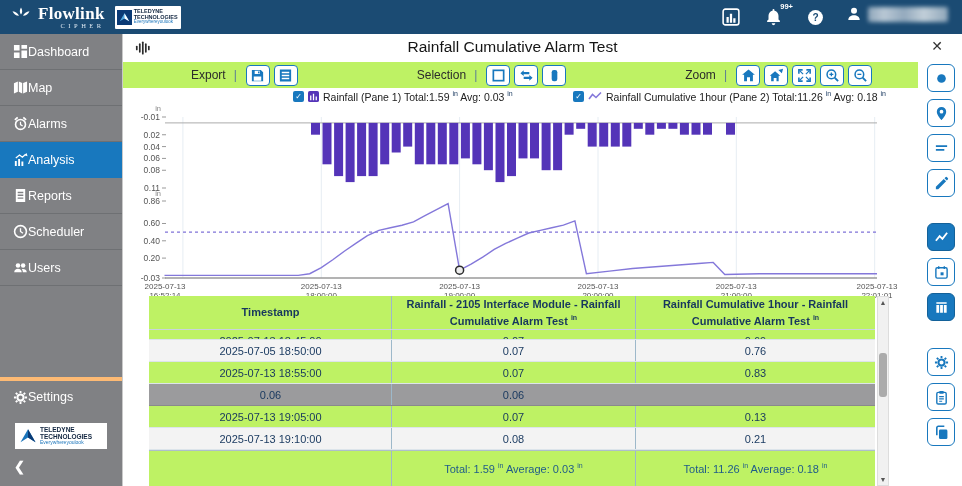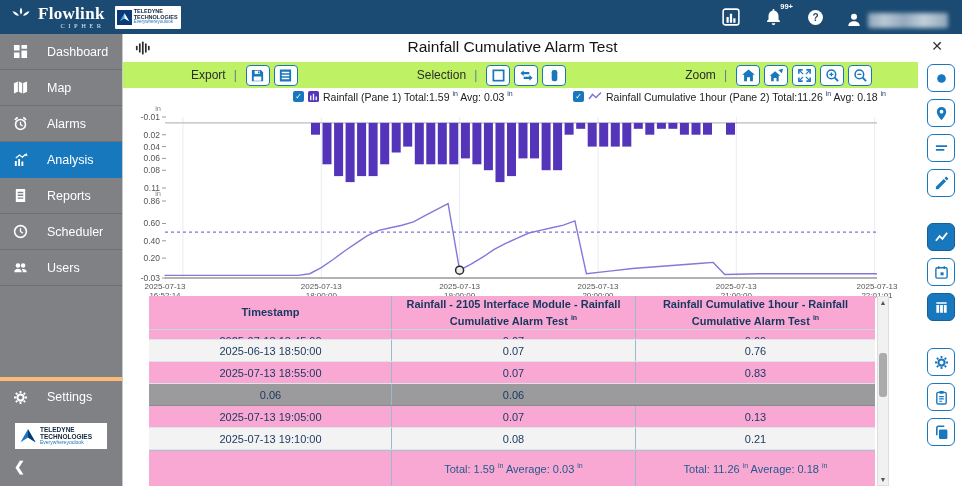--- a/index.html
+++ b/index.html
@@ -10,29 +10,29 @@
   .topbar { position:absolute; top:0; left:0; right:0; height:34px; background:#1B4B73; display:flex; align-items:center; z-index:5; }
   .brand { display:flex; align-items:center; margin-left:8px;font-family:Liberation Serif, serif; }
   .brand-text { color:#fff; margin-left:4px; line-height:1; }
   .brand-name { font-size:17px; font-weight:bold; letter-spacing:.3px; }
   .brand-sub { font-size:6.5px; letter-spacing:3.5px; text-align:right; margin-top:1px; color:#dce8f2; }
   .teledyne-box { background:#fff; margin-left:10px; width:66px; height:23px; display:flex; align-items:center; padding:1px 2px; border-radius:1px; }
   .teledyne-txt { line-height:1; margin-left:2px; }
   .teledyne-l1 { font-size:5.5px; font-weight:bold; color:#10243f; }
   .teledyne-l2 { font-size:5.5px; font-weight:bold; color:#10243f; }
   .teledyne-l3 { font-size:4.5px; color:#1b75bb; }
-  .topbar-right { margin-left:auto; display:flex; align-items:flex-end; gap:20px; margin-right:14px; }
+  .topbar-right { margin-left:auto; display:flex; align-items:flex-start; gap:20px; margin-right:14px; }
   .tb-icon { width:22px; height:22px; display:flex; align-items:center; justify-content:center; position:relative; cursor:pointer; }
   .bell-badge { position:absolute; top:-4px; right:-9px; color:#fff; font-size:7.5px; font-weight:bold; }
   .user-wrap { display:flex; align-items:center; gap:6px; }
   .user-redacted { width:80px; height:15px; border-radius:2px; background:linear-gradient(90deg,#8fa6ba,#b9c8d5 20%,#93a9bd 45%,#c2cfd9 70%,#8fa6ba); filter:blur(2px); }
 
   
   .sidebar { position:absolute; top:34px; left:0; width:122px; bottom:0; background:#808184; display:flex; flex-direction:column; z-index:4; }
-  .nav-item { height:36px; display:flex; align-items:center; padding-left:12px; gap:19px; border-bottom:1px solid #6E7073; color:#fff; cursor:pointer; }
+  .nav-item { height:36px; display:flex; align-items:center; padding-left:12px; gap:0; border-bottom:1px solid #6E7073; color:#fff; cursor:pointer; }
   .nav-item.active { background:#1878BE; border-bottom-color:#1878BE; }
   .nav-icon { width:16px; height:16px; display:flex; align-items:center; justify-content:center; color:#fff; }
   .nav-label { font-size:12.5px; }
   .sidebar-bottom { margin-top:auto; }
   .settings-item { border-top:4px solid #fdba74; border-bottom:none; }
   .sb-logo { background:#fff; width:92px; height:26px; margin:10px auto 0 auto; display:flex; align-items:center; padding:2px 3px; }
   .sb-logo .teledyne-l1,.sb-logo .teledyne-l2 { font-size:6.5px; }
   .sb-logo .teledyne-l3 { font-size:5px; }
   .collapse-btn { color:#fff; font-size:13px; font-weight:bold; padding:10px 0 12px 14px; cursor:pointer; }
 
@@ -58,21 +58,21 @@
   .chart-wrap { position:absolute; top:68px; left:6px; width:778px; height:200px; }
 
   
   .side-tools { position:absolute; top:28px; right:0; width:42px; bottom:0; background:#fff; display:flex; flex-direction:column; align-items:center; padding-top:2px; }
   .st-group { display:flex; flex-direction:column; gap:7px; }
   .st-gap1 { height:26px; } .st-gap2 { height:27px; }
   .st-btn { width:28px; height:28px; background:#fff; border:1.5px solid #1878BE; border-radius:6px; display:flex; align-items:center; justify-content:center; color:#1878BE; cursor:pointer; }
   .st-btn.active { background:#1878BE; color:#fff; border-color:#136199; }
 
   
-  .table-wrap { position:absolute; top:262px; left:26px; width:726px; bottom:0; font-size:11px; color:#17375E; overflow:hidden; background:#f9a8d4; }
+  .table-wrap { position:absolute; top:262px; left:26px; width:726px; bottom:0; font-size:11px; color:#17375E; overflow:hidden; background:#bef264; }
   .t-row { display:flex; }
   .t-cell { width:242px; display:flex; align-items:center; justify-content:center; text-align:center; border-left:1px solid transparent; }
   .t-cell:nth-child(2) { width:244px; border-left:1px solid #9DB8CA; }
   .t-cell:nth-child(3) { width:240px; border-left:1px solid #9DB8CA; }
   .t-head { height:34px; font-weight:bold; border-bottom:1px solid #c9d4dd; }
   .t-head .t-cell { line-height:1.5; padding:0 14px; }
   .t-body .t-row { height:22px; border-bottom:1px solid #DCE4EA; }
   .t-body .t-row.stripe { background:#F3F3F3; }
   .t-body .t-row.selected { background:#9B9B9D; border-bottom-color:#8a8a8c; }
   .t-body .t-row.clipped { height:10px; overflow:hidden; }
@@ -487,21 +487,21 @@
           </div>
           <div class="t-cell">
             <span>0.07</span>
           </div>
           <div class="t-cell">
             <span>0.69</span>
           </div>
         </div>
         <div class="t-row  stripe">
           <div class="t-cell">
-            <span>2025-06-13 18:50:00</span>
+            <span>2025-07-05 18:50:00</span>
           </div>
           <div class="t-cell">
             <span>0.07</span>
           </div>
           <div class="t-cell">
             <span>0.76</span>
           </div>
         </div>
         <div class="t-row">
           <div class="t-cell">

